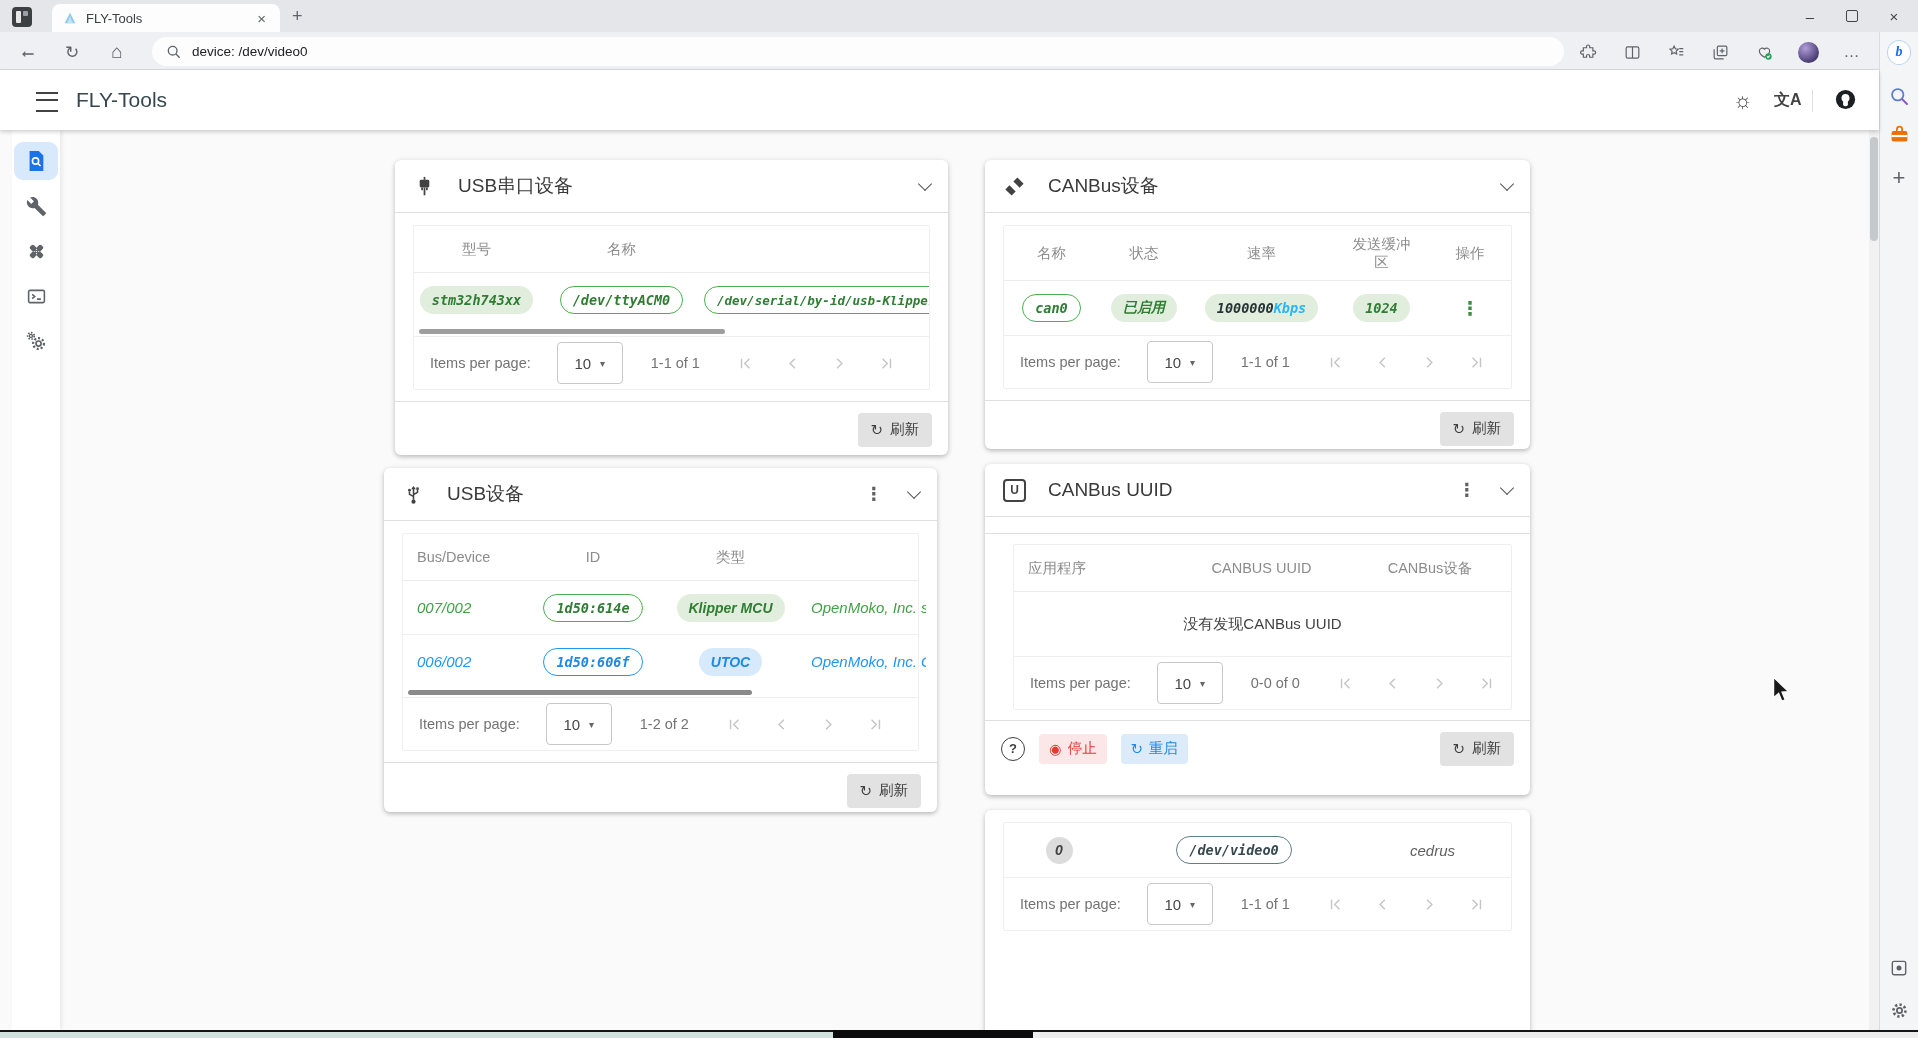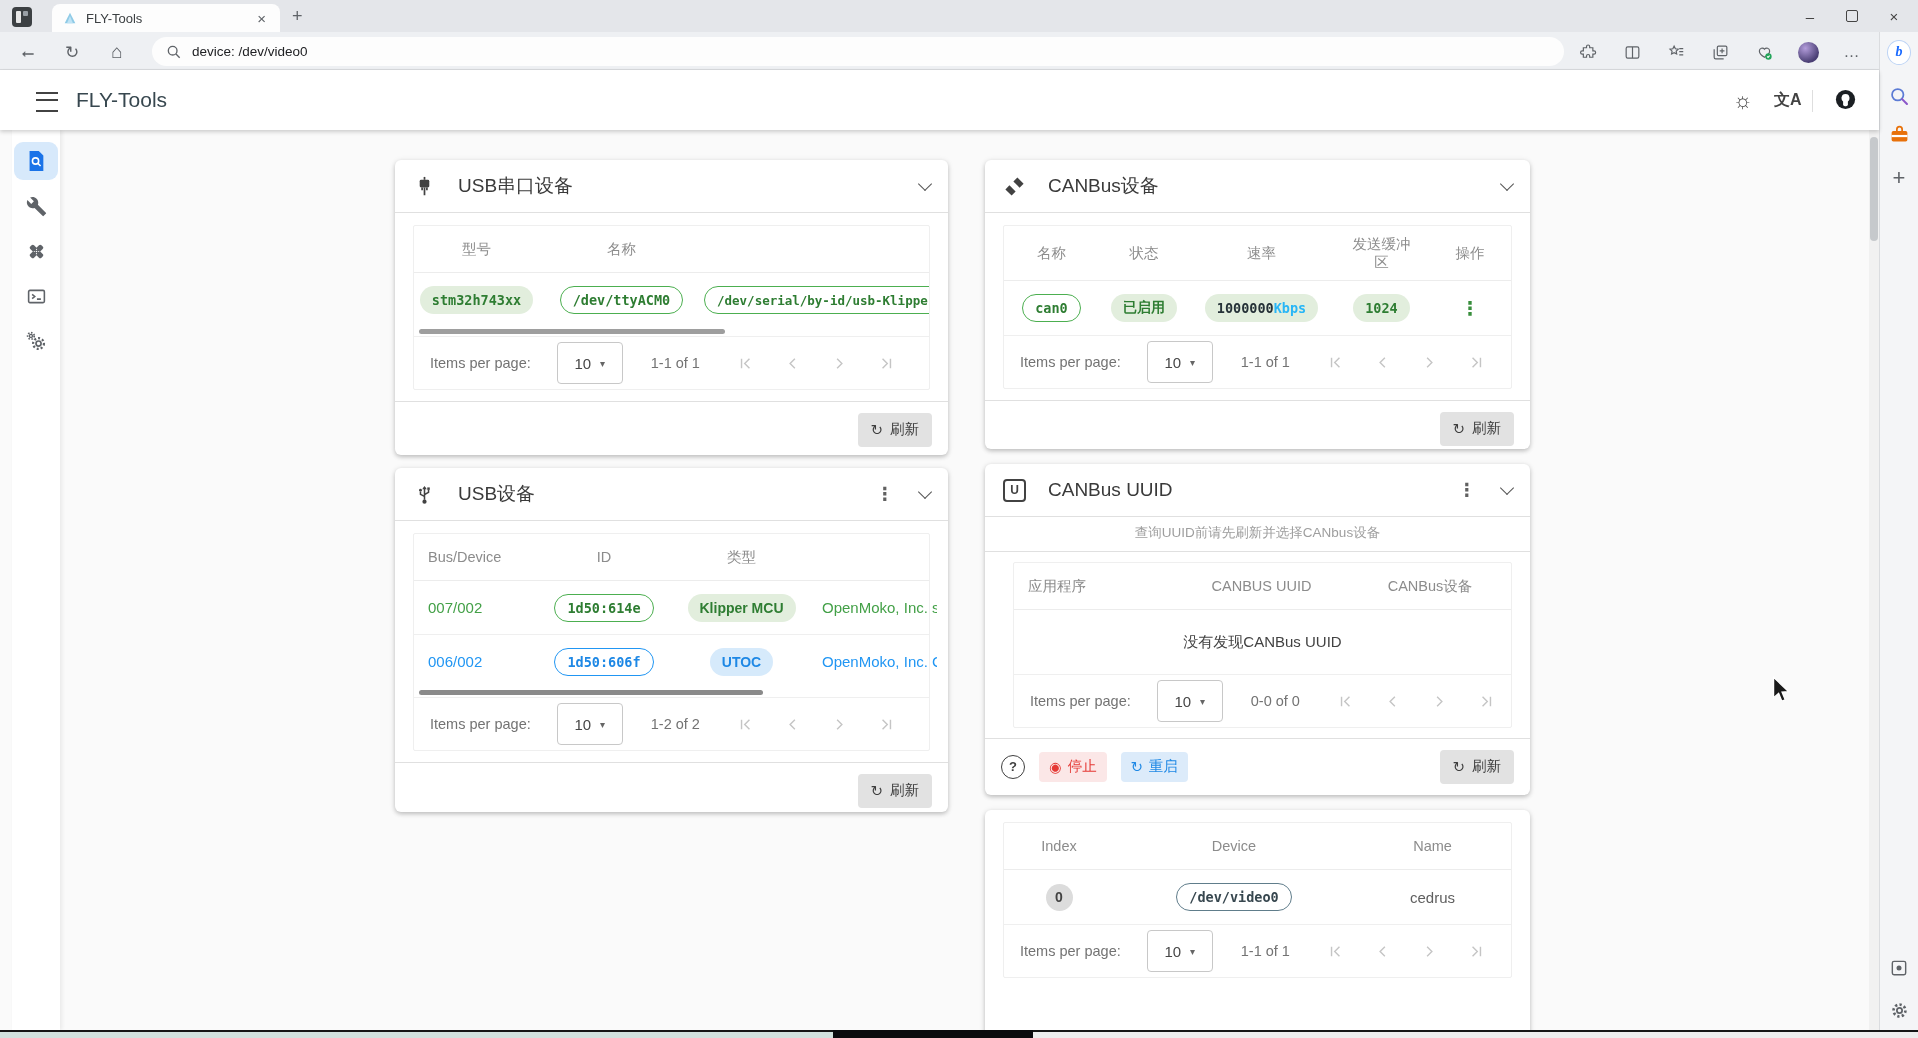--- a/index.html
+++ b/index.html
@@ -67,21 +67,21 @@
             justify-content:center;font-size:12px;font-weight:bold;color:#424242;}
 
   .twrap{margin:12px 18px 0 18px;border:1px solid #efefef;border-radius:2px;}
   .thead,.trow{display:grid;align-items:center;}
   .thead{height:46px;border-bottom:1px solid #ececec;}
   .th{font-size:14.5px;color:#8c8c8c;justify-self:center;}
   .td{justify-self:center;}
   .ls{justify-self:start;}
   .pad14{padding-left:14px;}
   .pad8{padding-left:8px;}
-  .trow{height:54px;}
+  .trow{height:54px;font-style:italic;}
   .trow + .trow{border-top:1px solid #efefef;}
   .g1{grid-template-columns:125px 165px 1fr;}
   .g2{grid-template-columns:95px 90px 145px 95px 1fr;}
   .g3{grid-template-columns:125px 130px 145px 1fr;}
   .g4{grid-template-columns:160px 175px 1fr;}
   .g5{grid-template-columns:110px 240px 1fr;}
   .wrapcell{overflow:hidden;width:100%;}
   .th-wrap{width:62px;text-align:center;line-height:1.25;}
 
   .chip{display:inline-flex;align-items:center;height:28px;border-radius:14px;padding:0 12px;
@@ -423,21 +423,21 @@
   </div>
   <div class="card-div" style="margin-top:11px;"></div>
   <div class="card-foot">
     <button class="btn btn-gray">
         <span>↻</span>
         <span>刷新</span>
       </button>
   </div>
 </div>
 
-<div class="card" style="left:395px;top:468px;width:553px;height:344px;">
+<div class="card" style="left:384px;top:468px;width:553px;height:344px;">
   <div class="card-head">
     <span class="card-ic">
       <svg viewBox="0 0 24 24" stroke="#424242" fill="none" stroke-width="1.6">
           <circle cx="12" cy="19.5" r="2.2" fill="#424242" stroke="none"></circle>
           <path d="M12 17.5V4.5"></path>
           <path d="M12 3l-2.4 3.4h4.8z" fill="#424242" stroke="none"></path>
           <path d="M12 14l-4.2-2.2V9"></path>
           <circle cx="7.8" cy="7.6" r="1.5" fill="#424242" stroke="none"></circle>
           <path d="M12 12l4.2-2.2V7.4"></path>
           <rect x="14.9" y="4.6" width="2.6" height="2.6" fill="#424242" stroke="none"></rect>
@@ -504,21 +504,20 @@
 <div class="card" style="left:985px;top:464px;width:545px;height:331px;">
   <div class="card-head">
     <span class="uuid-box">U</span>
     <span class="card-title">CANBus UUID</span>
     <span class="head-right">
       <span class="kebab">⋮</span>
       <span class="chev"></span>
     </span>
   </div>
   <div class="hints">
-    <div class="hint1">查询UUID前请先刷新并选择CANbus设备</div>
   </div>
   <div class="twrap" style="margin-top:10px;margin-left:28px;">
     <div class="thead g4">
       <span class="th ls pad14">应用程序</span>
       <span class="th">CANBUS UUID</span>
       <span class="th">CANBus设备</span>
     </div>
     <div class="empty-row">没有发现CANBus UUID</div>
     <div class="pager">
       <span>Items per page:</span>
@@ -558,25 +557,20 @@
     </span>
     <button class="btn btn-gray">
         <span>↻</span>
         <span>刷新</span>
       </button>
   </div>
 </div>
 
 <div class="card" style="left:985px;top:810px;width:545px;height:240px;">
   <div class="twrap">
-    <div class="thead g5">
-      <span class="th">Index</span>
-      <span class="th">Device</span>
-      <span class="th">Name</span>
-    </div>
     <div class="trow g5">
       <span class="td num-badge">0</span>
       <span class="td chip chip-out-dark">/dev/video0</span>
       <span class="td txt-gray">cedrus</span>
     </div>
     <div class="pager">
       <span>Items per page:</span>
       <span class="pg-select">
           <span>10</span>
           <span class="pg-dd">▾</span>

